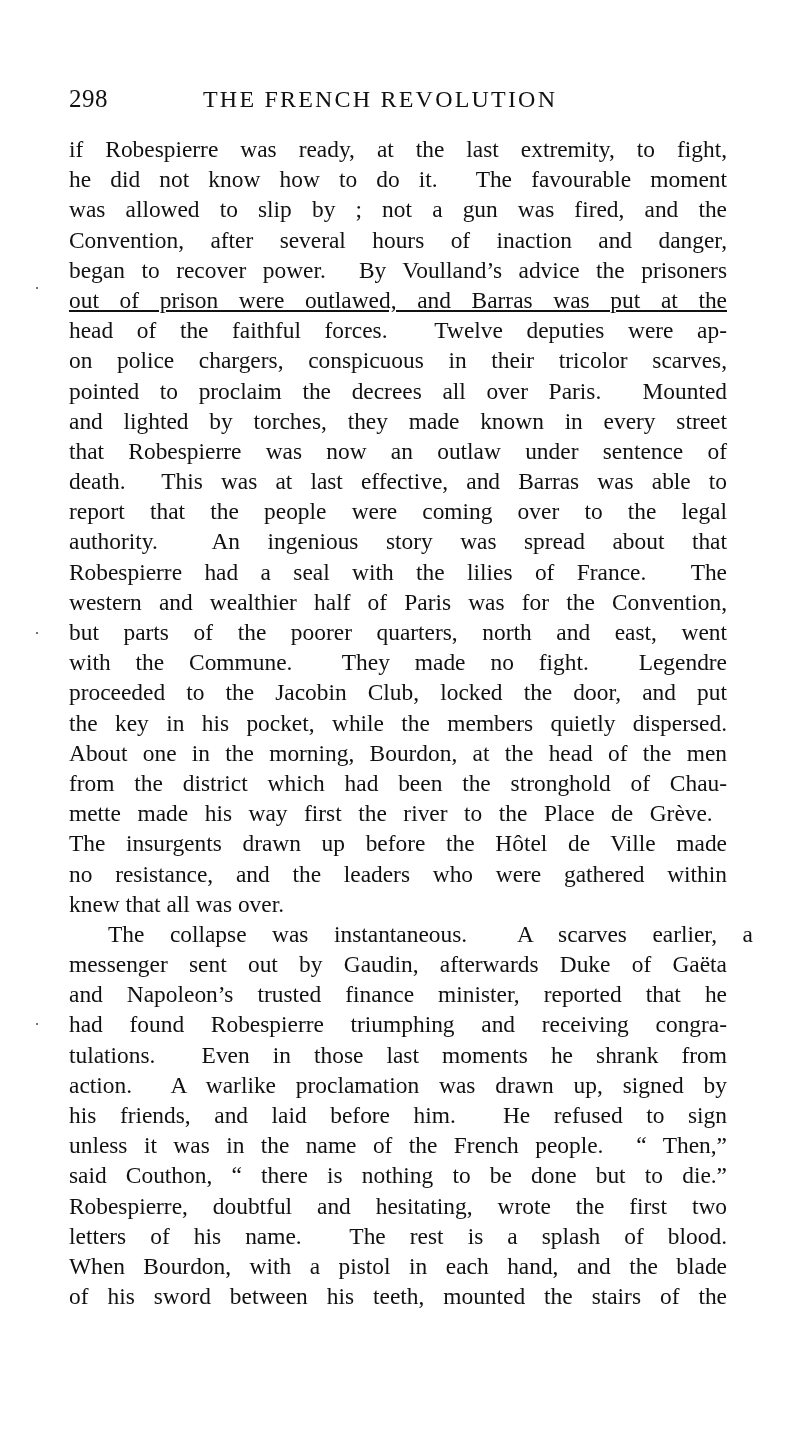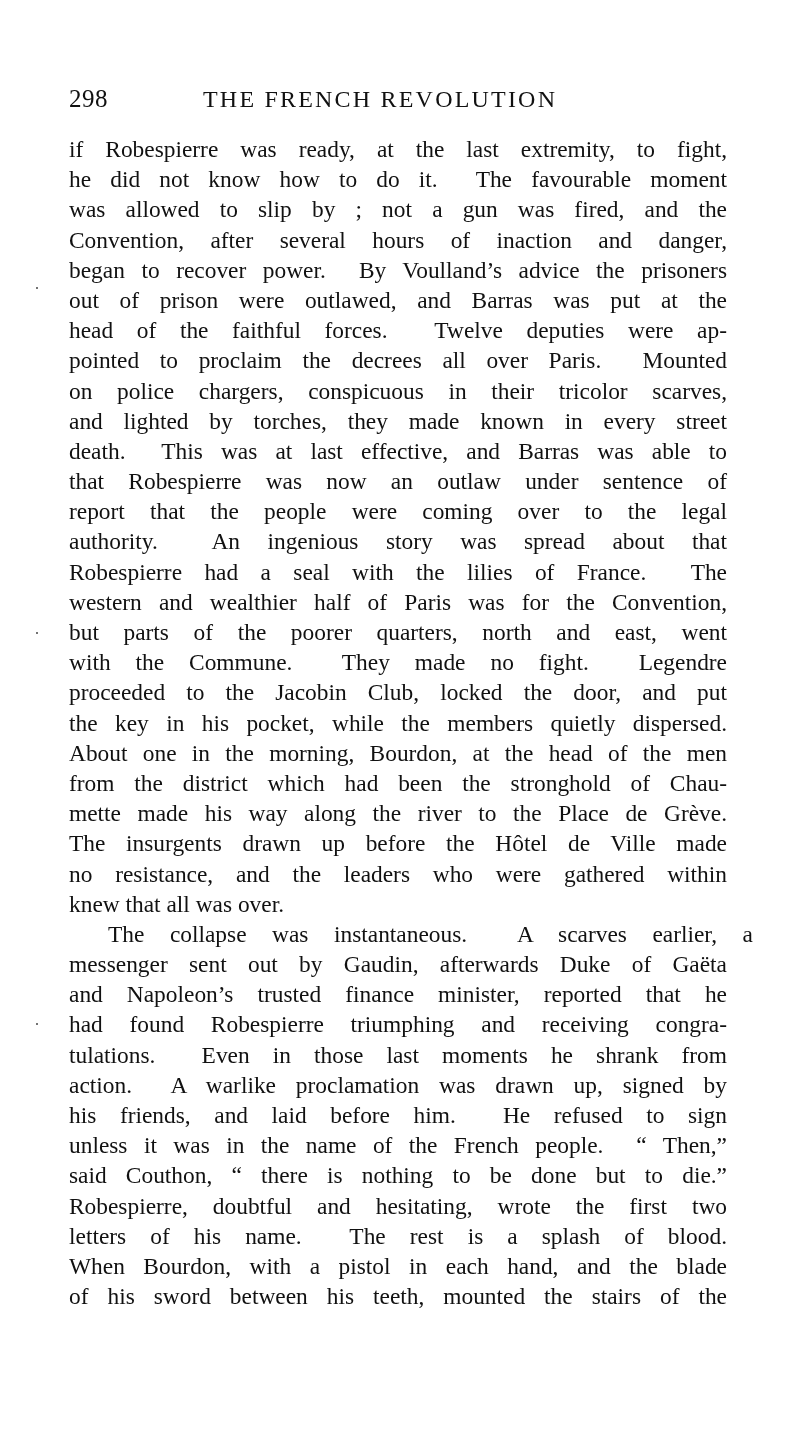--- a/index.html
+++ b/index.html
@@ -25,38 +25,38 @@
     <span class="running-title">THE FRENCH REVOLUTION</span>
   </div>
 
   <div class="body-text" id="body-text">
       <div>
         <span class="line" style="white-space: pre; text-align: left; text-align-last: left;"><span style="word-spacing: 16.1441px;">if Robespierre was ready, at the last extremity, to fight,</span></span>
         <span class="line" style="white-space: pre; text-align: left; text-align-last: left;"><span style="word-spacing: 13.3196px;">he did not know how to do it.  The favourable moment</span></span>
         <span class="line" style="white-space: pre; text-align: left; text-align-last: left;"><span style="word-spacing: 14.2865px;">was allowed to slip by ; not a gun was fired, and the</span></span>
         <span class="line" style="white-space: pre; text-align: center; text-align-last: left;"><span style="word-spacing: 20.5513px;">Convention, after several hours of inaction and danger,</span></span>
         <span class="line" style="white-space: pre; text-align: left; text-align-last: left;"><span style="word-spacing: 10.7031px;">began to recover power.  By Voulland’s advice the prisoners</span></span>
-        <span class="line" style="white-space: pre; text-align: left; text-align-last: left;"><span style="word-spacing: 14.8094px;">out of prison were outlawed, and Barras was put at the</span></span>
+        <span class="line" style="white-space: pre; text-align: left; text-align-last: left;"><span style="word-spacing: 14.8094px; text-decoration: underline;">out of prison were outlawed, and Barras was put at the</span></span>
         <span class="line" style="white-space: pre; text-align: left; text-align-last: left;"><span style="word-spacing: 17.7743px;">head of the faithful forces.  Twelve deputies were ap-</span></span>
+        <span class="line" style="white-space: pre; text-align: left; text-align-last: left;"><span style="word-spacing: 18.8058px;">on police chargers, conspicuous in their tricolor scarves,</span></span>
         <span class="line" style="white-space: pre; text-align: left; text-align-last: left;"><span style="word-spacing: 14.7951px;">pointed to proclaim the decrees all over Paris.  Mounted</span></span>
-        <span class="line" style="white-space: pre; text-align: left; text-align-last: left;"><span style="word-spacing: 18.8058px;">on police chargers, conspicuous in their tricolor scarves,</span></span>
         <span class="line" style="white-space: pre; text-align: left; text-align-last: left;"><span style="word-spacing: 14.9392px;">and lighted by torches, they made known in every street</span></span>
+        <span class="line" style="white-space: pre; text-align: left; text-align-last: left;"><span style="word-spacing: 18.4336px;">that Robespierre was now an outlaw under sentence of</span></span>
         <span class="line" style="white-space: pre; text-align: left; text-align-last: left;"><span style="word-spacing: 12.2457px;">death.  This was at last effective, and Barras was able to</span></span>
-        <span class="line" style="white-space: pre; text-align: left; text-align-last: left;"><span style="word-spacing: 18.4336px;">that Robespierre was now an outlaw under sentence of</span></span>
         <span class="line" style="white-space: pre; text-align: left; text-align-last: left;"><span style="word-spacing: 19.3472px;">report that the people were coming over to the legal</span></span>
         <span class="line" style="white-space: pre; text-align: left; text-align-last: left;"><span style="word-spacing: 21.6172px;">authority.  An ingenious story was spread about that</span></span>
         <span class="line" style="white-space: pre; text-align: left; text-align-last: left;"><span style="word-spacing: 16.5437px;">Robespierre had a seal with the lilies of France.  The</span></span>
         <span class="line" style="white-space: pre; text-align: left; text-align-last: left;"><span style="word-spacing: 11.3299px;">western and wealthier half of Paris was for the Convention,</span></span>
         <span class="line" style="white-space: pre; text-align: left; text-align-last: left;"><span style="word-spacing: 18.7656px;">but parts of the poorer quarters, north and east, went</span></span>
         <span class="line" style="white-space: pre; text-align: left; text-align-last: left;"><span style="word-spacing: 19.099px;">with the Commune.  They made no fight.  Legendre</span></span>
         <span class="line" style="white-space: pre; text-align: left; text-align-last: left;"><span style="word-spacing: 15.2587px;">proceeded to the Jacobin Club, locked the door, and put</span></span>
         <span class="line" style="white-space: pre; text-align: left; text-align-last: left;"><span style="word-spacing: 11.5434px;">the key in his pocket, while the members quietly dispersed.</span></span>
         <span class="line" style="white-space: pre; text-align: left; text-align-last: left;"><span style="word-spacing: 9.44318px; text-align: right;">About one in the morning, Bourdon, at the head of the men</span></span>
         <span class="line" style="white-space: pre; text-align: left; text-align-last: left;"><span style="word-spacing: 13.9983px;">from the district which had been the stronghold of Chau-</span></span>
-        <span class="line" style="white-space: pre; text-align: left; text-align-last: left;"><span style="word-spacing: 10.6918px;">mette made his way along the river to the Place de Grève.</span></span>
+        <span class="line" style="white-space: pre; text-align: left; text-align-last: left;"><span style="word-spacing: 10.6918px;">mette made his way first the river to the Place de Grève.</span></span>
         <span class="line" style="white-space: pre; text-align: left; text-align-last: left;"><span style="word-spacing: 14.8299px;">The insurgents drawn up before the Hôtel de Ville made</span></span>
         <span class="line" style="white-space: pre; text-align: left; text-align-last: left;"><span style="word-spacing: 16.8945px;">no resistance, and the leaders who were gathered within</span></span>
         <span class="line last" style="white-space: pre; text-align: left; text-align-last: left; word-spacing: 0px;">knew that all was over.</span>
       </div>
       <div>
         <span class="line indent" style="white-space: pre; text-align: left; text-align-last: left;"><span style="word-spacing: 19.6836px;">The collapse was instantaneous.  A scarves earlier, a</span></span>
         <span class="line" style="white-space: pre; text-align: left; text-align-last: left;"><span style="word-spacing: 15.4297px;">messenger sent out by Gaudin, afterwards Duke of Gaëta</span></span>
         <span class="line" style="white-space: pre; text-align: left; text-align-last: left;"><span style="word-spacing: 18.2299px;">and Napoleon’s trusted finance minister, reported that he</span></span>
         <span class="line" style="white-space: pre; text-align: left; text-align-last: left;"><span style="word-spacing: 20.8958px;">had found Robespierre triumphing and receiving congra-</span></span>
         <span class="line" style="white-space: pre; text-align: left; text-align-last: left;"><span style="word-spacing: 17.2413px;">tulations.  Even in those last moments he shrank from</span></span>

